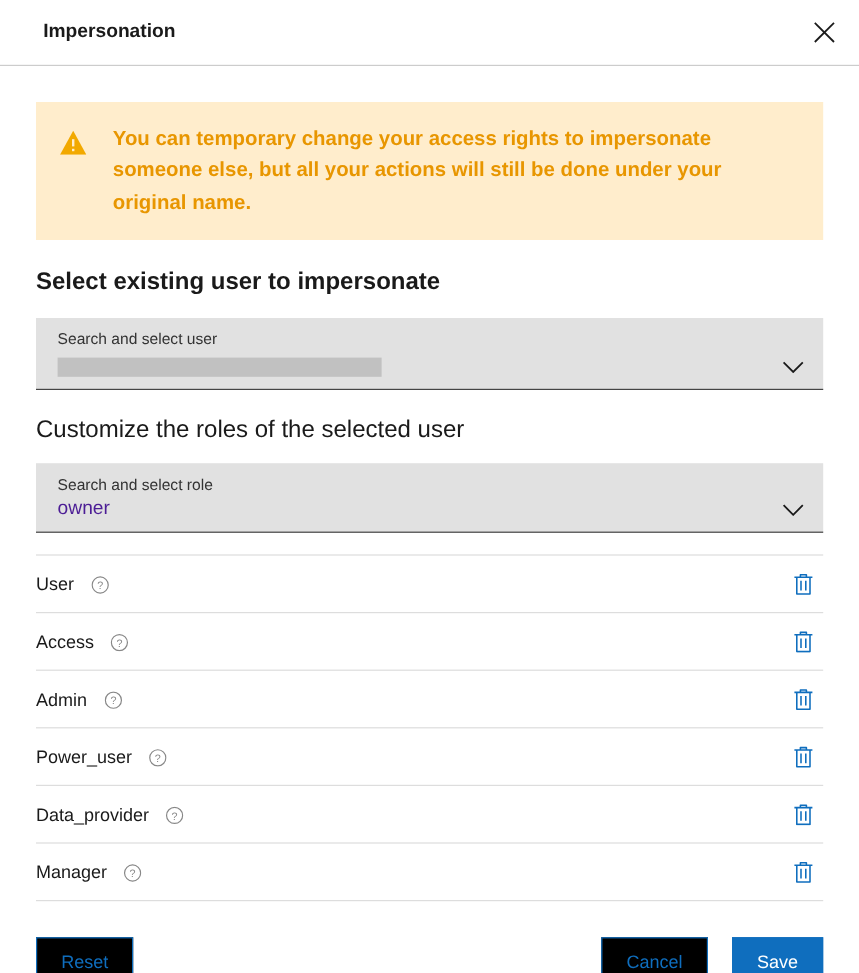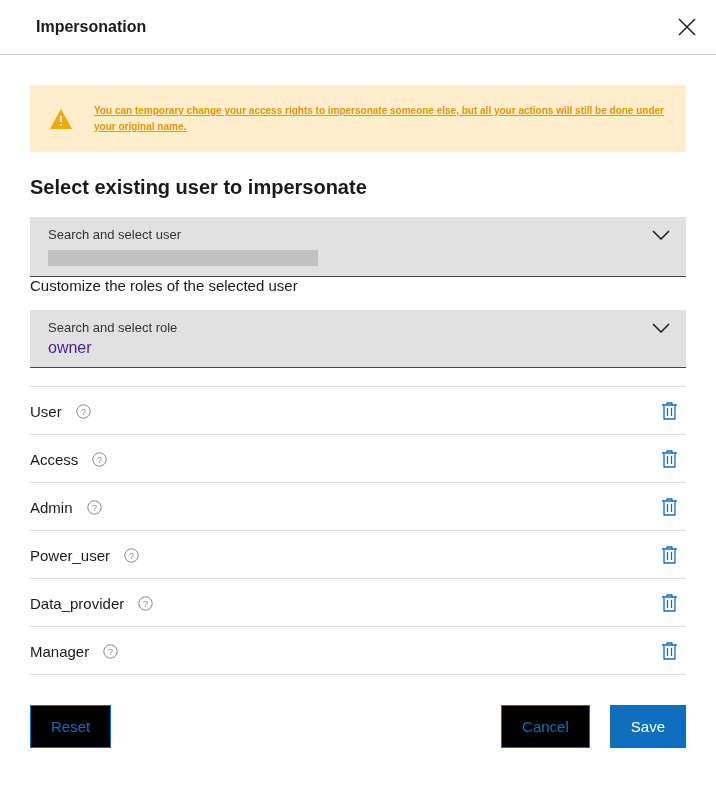--- a/index.html
+++ b/index.html
@@ -43,41 +43,41 @@
       margin-top: 14px;
       margin-bottom: 20px;
     }
     .alert-icon {
       flex-shrink: 0;
       margin-top: 6px;
     }
     .alert-text {
       color: #e89600;
       font-weight: 700;
-      font-size: 10px;
+      font-size: 17px;
       line-height: 1.55;
-      text-decoration: underline;
     }
     .section-title {
       font-size: 20px;
       font-weight: 700;
       margin-bottom: 18px;
       margin-top: 24px;
     }
     .subsection-title {
-      font-size: 15px;
+      font-size: 20px;
       margin-bottom: 16px;
+      margin-top: 22px;
     }
     .select-field {
       background: #e1e1e1;
       border-bottom: 1px solid #444;
       padding: 10px 16px 10px 18px;
       display: flex;
       justify-content: space-between;
-      align-items: flex-start;
+      align-items: flex-end;
       cursor: pointer;
     }
     .select-field-inner {
       display: flex;
       flex-direction: column;
       gap: 4px;
     }
     .select-label {
       font-size: 13px;
       color: #333;

